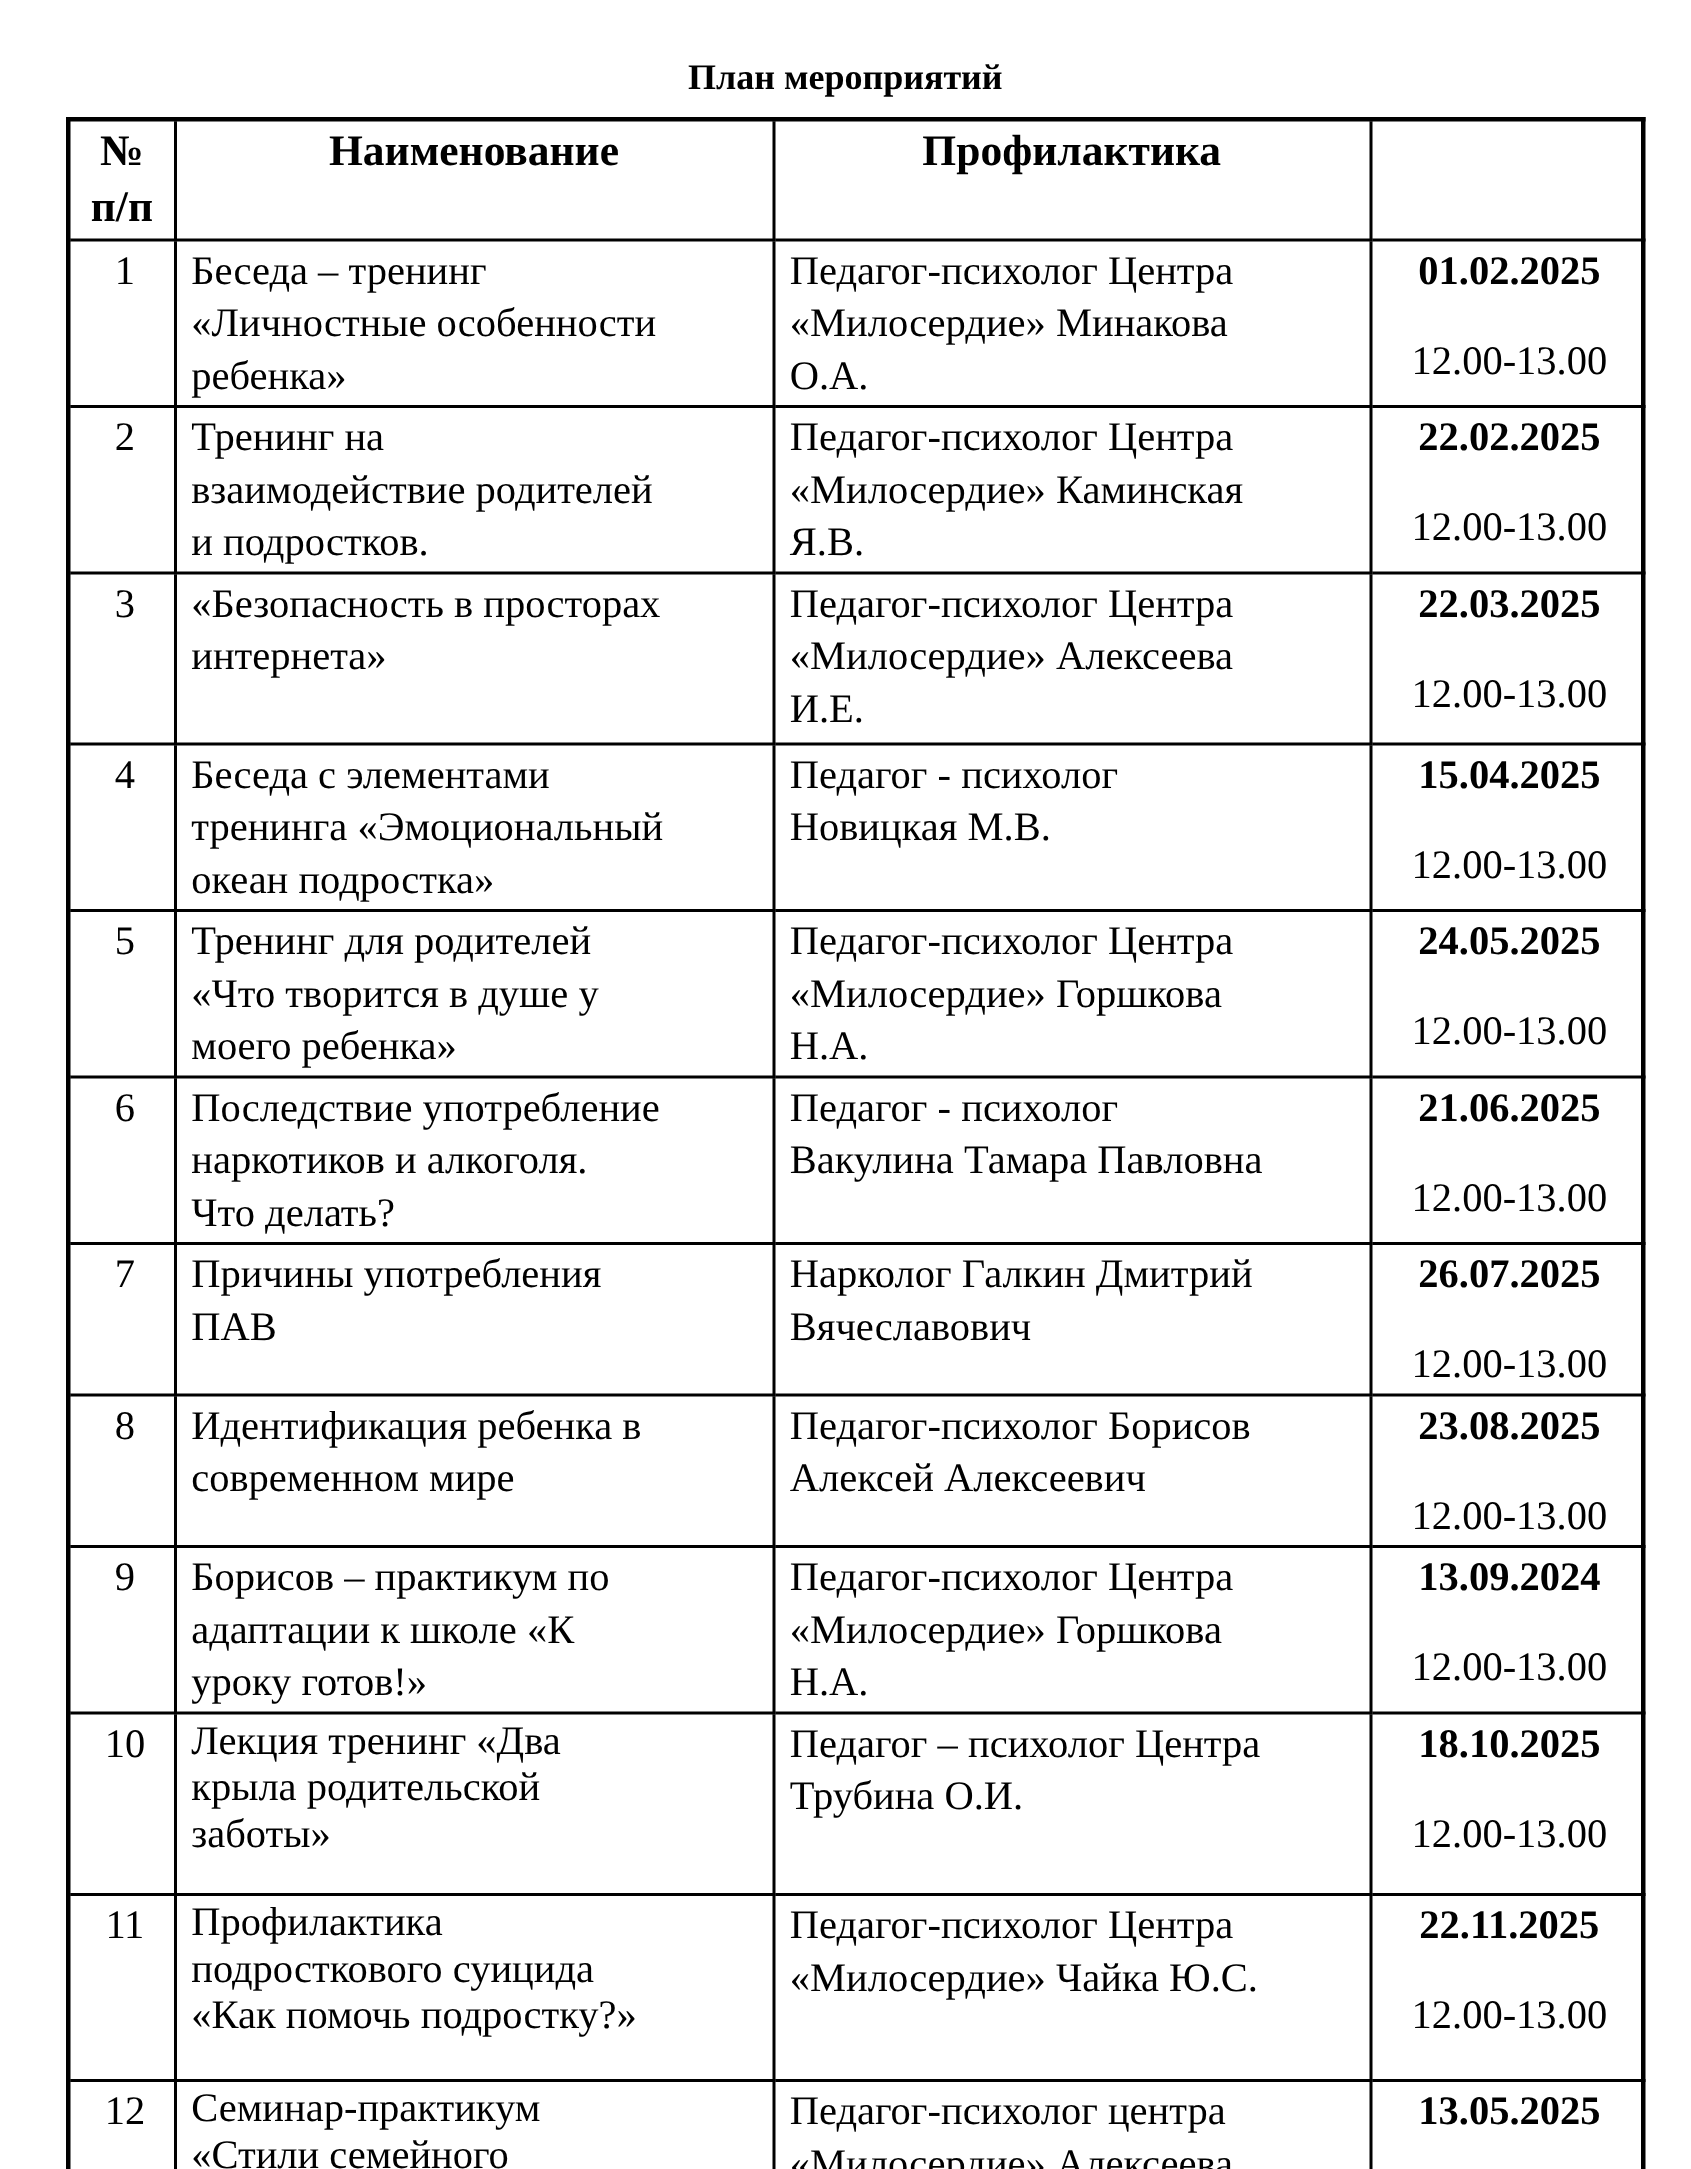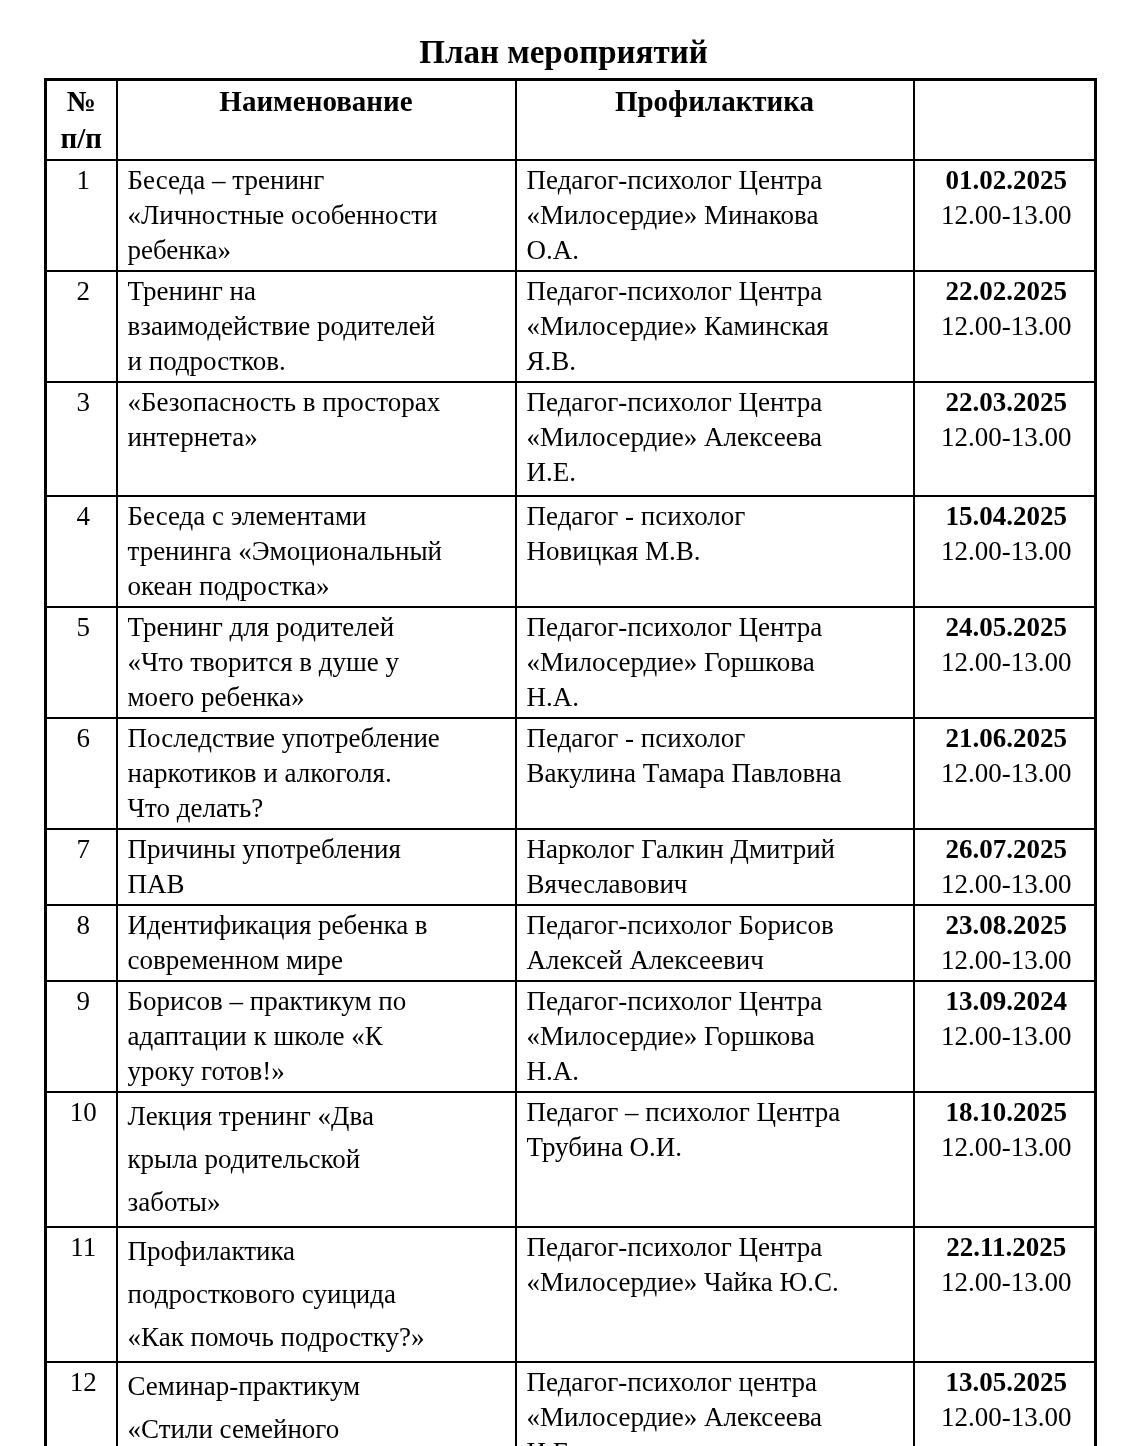--- a/index.html
+++ b/index.html
@@ -13,21 +13,21 @@
     position: relative;
     width: 1127px;
     height: 1446px;
     background: #ffffff;
     overflow: hidden;
   }
   .title {
     margin: 34px 0 0 0;
     width: 1127px;
     text-align: center;
-    font-size: 33px;
+    font-size: 24px;
     font-weight: bold;
     line-height: 36px;
   }
   table.plan {
     border-collapse: collapse;
     table-layout: fixed;
     margin: 8px 0 0 44px;
     width: 1050px;
     border: 3px solid #000000;
   }
@@ -52,22 +52,22 @@
     padding: 2px 2px;
   }
   td.name, td.resp {
     white-space: pre-line;
   }
   td.dt {
     padding-left: 12px;
     text-align: center;
   }
   .date { font-weight: bold; }
-  .time { font-weight: normal; }
-  tr.loose td.name { line-height: 43px; margin-top: 41px; }
+  .time { font-weight: normal; margin-top: 25px; }
+  tr.loose td.name { line-height: 31px; margin-top: 41px; }
 </style>
 </head>
 <body>
 
 <div class="page">
 
   <h1 class="title">План мероприятий</h1>
 
   <table class="plan">
     <colgroup>

